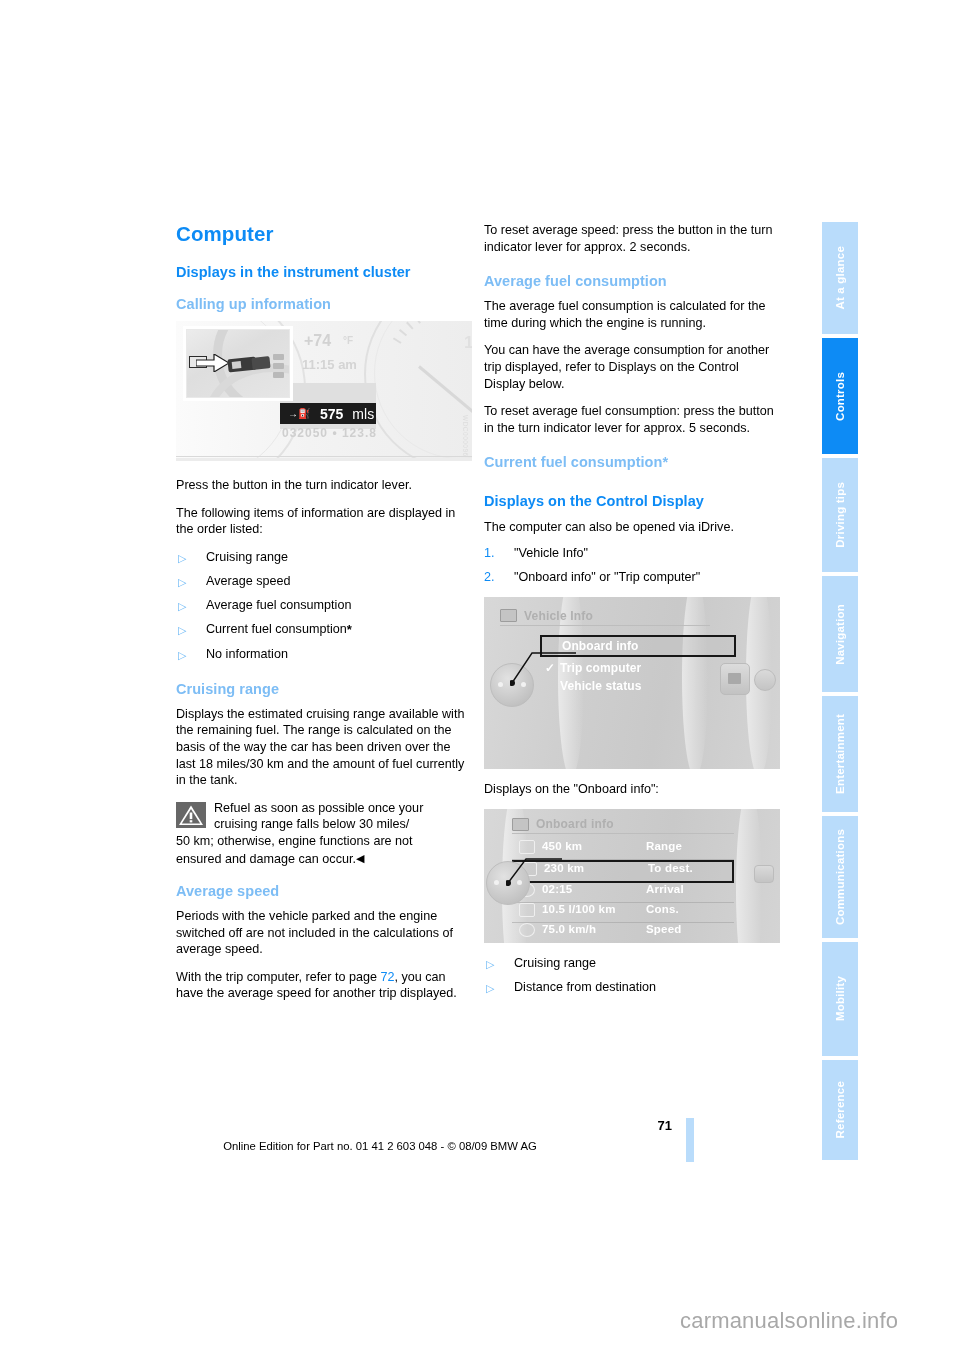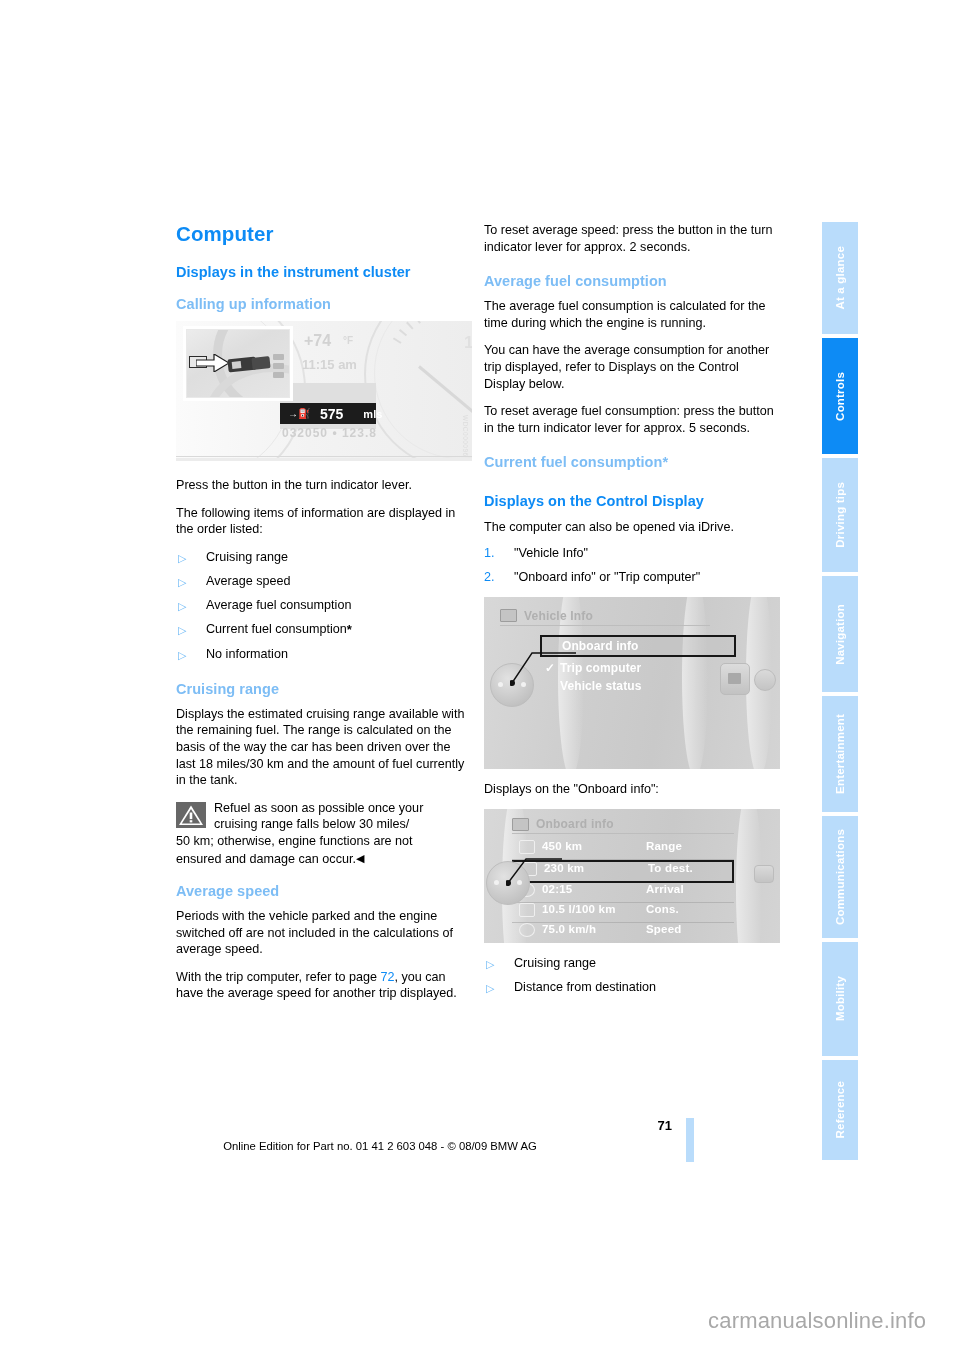--- a/index.html
+++ b/index.html
@@ -127,21 +127,21 @@
   .cl-btns i{display:block;width:11px;height:6px;background:#b9b9b9;margin-bottom:3px;border-radius:1px;}
 
   .cl-tempbox{position:absolute;left:126px;top:10px;width:66px;height:32px;}
   .cl-temp{position:absolute;left:128px;top:11px;font-size:16px;font-weight:bold;color:#d2d2d2;}
   .cl-tempu{position:absolute;left:167px;top:14px;font-size:10px;font-weight:bold;color:#d8d8d8;}
   .cl-time{position:absolute;left:126px;top:36px;font-size:13px;font-weight:bold;color:#d4d4d4;}
   .cl-panel{position:absolute;left:104px;top:62px;width:96px;height:46px;background:#dfdfdf;}
   .cl-hl{position:absolute;left:104px;top:82px;width:96px;height:21px;background:#1c1c1c;
     display:flex;align-items:center;}
   .cl-hl .rng{color:#fff;font-size:14px;font-weight:bold;margin-left:40px;}
-  .cl-hl .unit{color:#fff;font-size:11px;font-weight:bold;margin-left:20px;}
+  .cl-hl .unit{color:#fff;font-size:14px;font-weight:normal;margin-left:9px;}
   .cl-hl .ico{position:absolute;left:8px;top:5px;color:#fff;font-size:10px;}
   .cl-odo{position:absolute;left:106px;top:105px;font-size:12px;font-weight:bold;color:#cfcfcf;
     letter-spacing:1px;}
   .cl-code{position:absolute;right:3px;bottom:4px;font-size:6.5px;color:#dddddd;
     writing-mode:vertical-rl;letter-spacing:.5px;}
 
   
   .idrive{width:296px;height:172px;margin:0 0 12px 0;
     background:linear-gradient(100deg,#d8d8d8 0%,#cfcfcf 30%,#c9c9c9 60%,#d4d4d4 100%);}
   .id-swoosh{position:absolute;top:-20px;width:26px;height:200px;
@@ -185,21 +185,21 @@
 
   .figcap{font-size:12.6px;line-height:16.6px;margin:0 0 12px 0;}
 
   
   .footer{position:absolute;left:0;top:1118px;width:960px;}
   .pageno{position:absolute;left:640px;top:0;width:32px;text-align:right;
     font-size:13px;font-weight:bold;color:#000;}
   .footline{position:absolute;left:0;top:22px;width:760px;text-align:center;
     font-size:11.3px;color:#000;}
   .footbar{position:absolute;left:686px;top:0;width:8px;height:44px;background:#b9dcfb;}
-  .watermark{position:absolute;left:708px;top:1308px;font-size:22px;color:#a8a8a8;
+  .watermark{position:absolute;left:680px;top:1308px;font-size:22px;color:#a8a8a8;
     letter-spacing:.2px;}
 </style>
 </head>
 <body>
 
 <div class="page">
 
   <div class="tab-rail">
     <div class="tab" style="top:0px;height:112px;">
       <span>At a glance</span>

